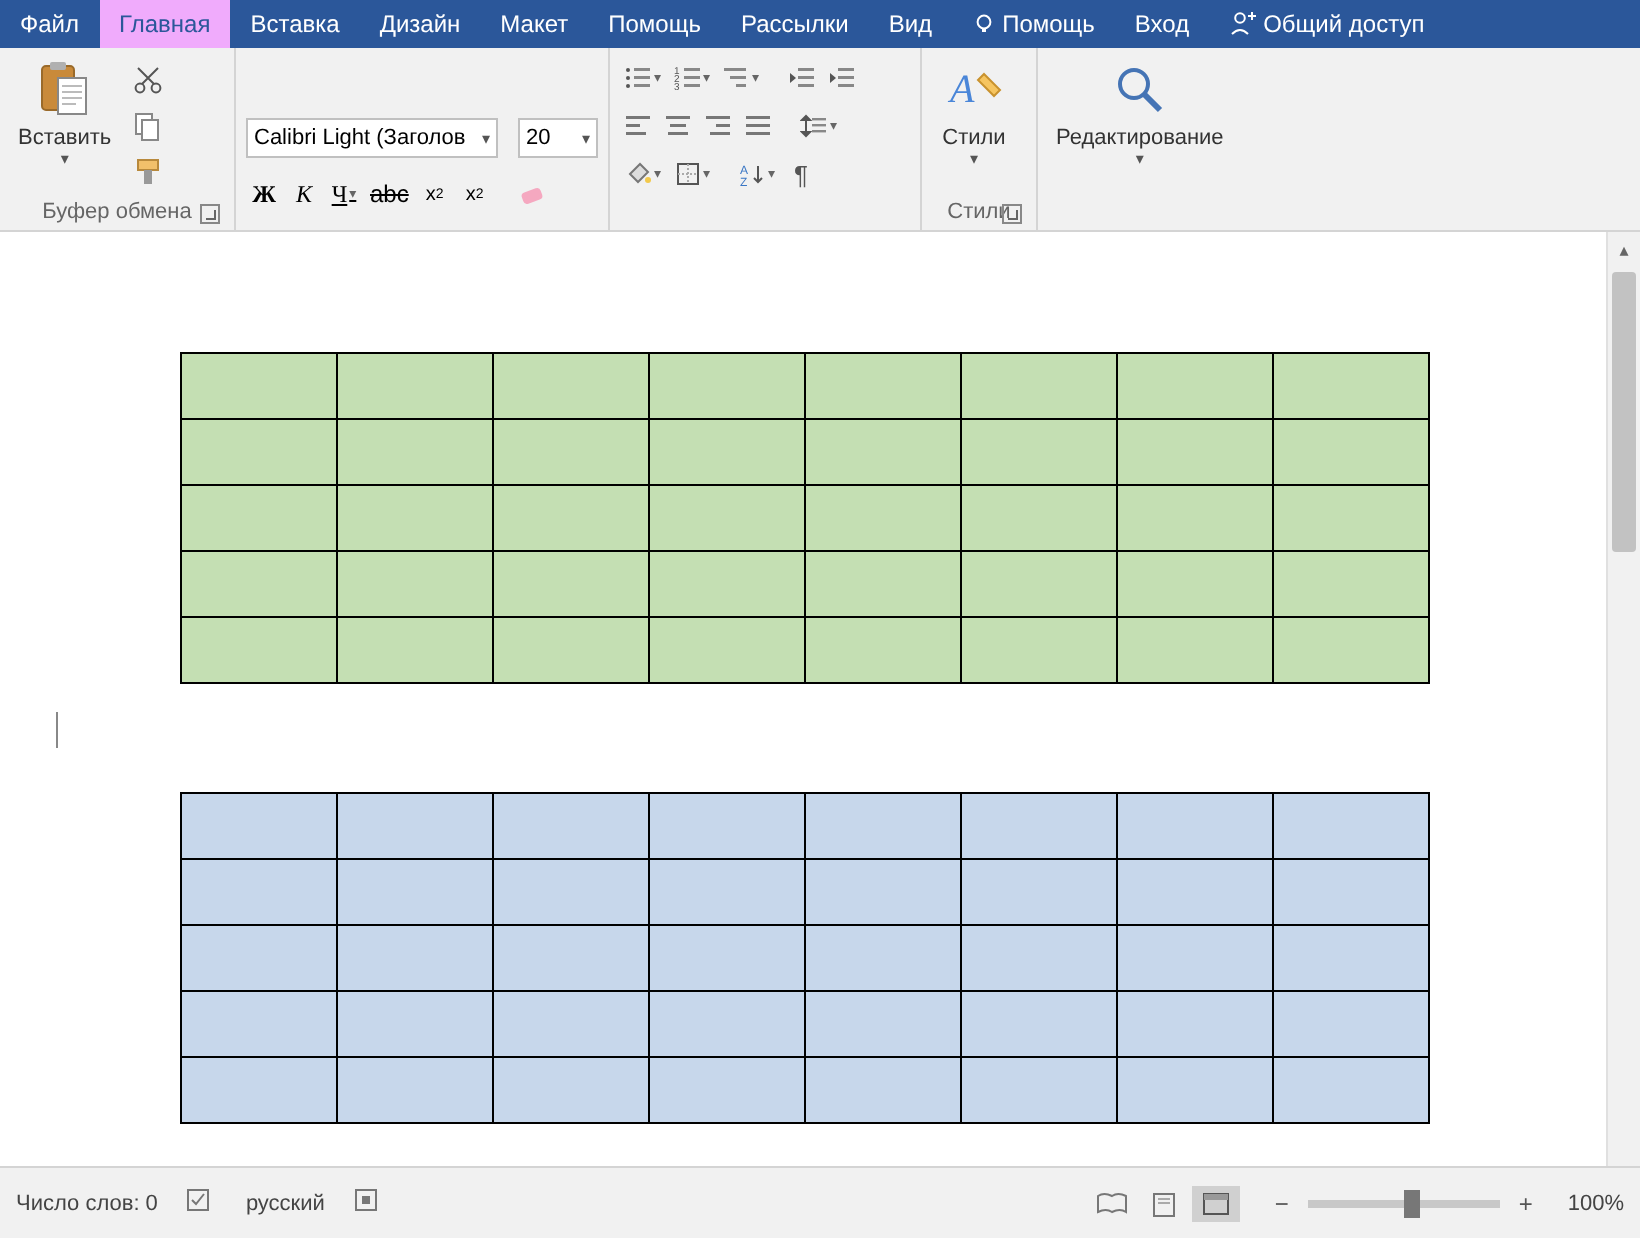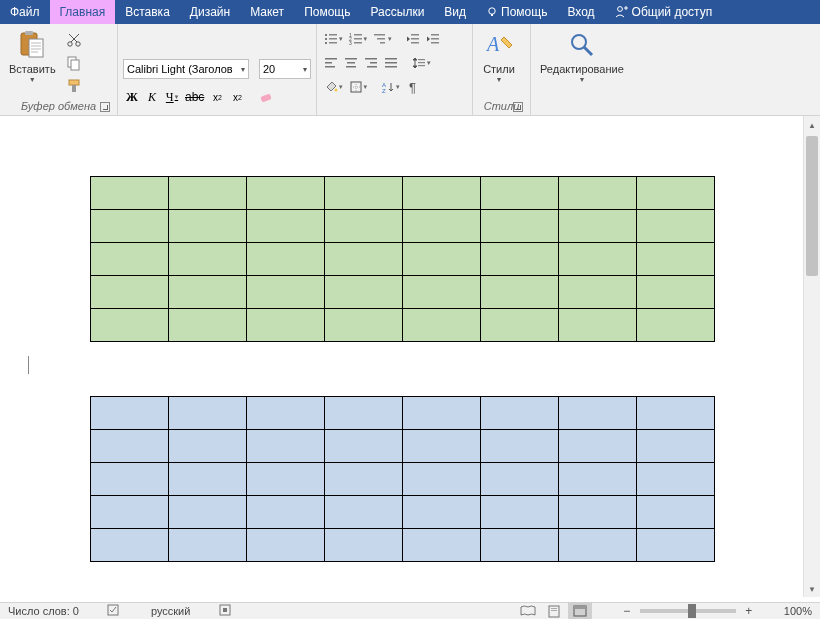--- a/index.html
+++ b/index.html
@@ -9,21 +9,21 @@
 .tab-bar { background: #2b579a; height: 24px; display: flex; align-items: stretch; color: #fff; }
 .tab { padding: 0 10px; display: flex; align-items: center; font-size: 12px; cursor: pointer; white-space: nowrap; }
 .tab.active { background: #f0abfc; color: #2b579a; }
 .tab.help-tab svg, .tab.share-tab svg { margin-right: 3px; }
 .share-tab { padding-right: 12px; }
 
 
 .ribbon { background: #f1f1f1; border-bottom: 1px solid #d4d4d4; height: 92px; display: flex; }
 .group { border-right: 1px solid #d4d4d4; padding: 3px 5px 0 5px; display: flex; flex-direction: column; }
 .group-body { flex: 1; display: flex; gap: 4px; }
-.group-label { text-align: center; font-size: 11px; color: #666; padding: 2px 0 3px 0; position: relative; font-style: italic; }
+.group-label { text-align: center; font-size: 11px; color: #666; padding: 2px 0 3px 0; position: relative; }
 .group-label .dlg { position: absolute; right: 2px; bottom: 3px; width: 10px; height: 10px; border: 1px solid #888; }
 .group-label .dlg::after { content: ""; position: absolute; right: 1px; bottom: 1px; width: 4px; height: 4px; border-right: 1px solid #666; border-bottom: 1px solid #666; }
 
 .big-btn { display: flex; flex-direction: column; align-items: center; justify-content: flex-start; padding: 2px 4px; cursor: pointer; min-width: 42px; }
 .big-btn .icon-box { width: 32px; height: 32px; display: flex; align-items: center; justify-content: center; }
 .big-btn .lbl { font-size: 11px; color: #333; margin-top: 2px; text-align: left; line-height: 12px; }
 .big-btn .drop { font-size: 8px; color: #555; }
 
 .small-col { display: flex; flex-direction: column; gap: 3px; justify-content: center; }
 .small-btn { width: 20px; height: 20px; display: flex; align-items: center; justify-content: center; cursor: pointer; }
@@ -47,21 +47,21 @@
 
 .page { position: absolute; left: 10px; top: 0; right: 20px; bottom: 0; background: #fff; }
 
 .tbl { position: absolute; border-collapse: collapse; }
 .tbl td { border: 1px solid #000; width: 78px; height: 33px; }
 .tbl.green td { background: #c4dfb3; }
 .tbl.blue td { background: #c7d7eb; }
 .cursor-caret { position: absolute; width: 1px; height: 18px; background: #888; }
 
 
-.status-bar { position: absolute; bottom: 0; left: 0; right: 0; height: 17px; background: #f1f1f1; border-top: 1px solid #d4d4d4; display: flex; align-items: center; padding: 0 8px; font-size: 11px; color: #444; gap: 28px; }
+.status-bar { position: absolute; bottom: 0; left: 0; right: 0; height: 36px; background: #f1f1f1; border-top: 1px solid #d4d4d4; display: flex; align-items: center; padding: 0 8px; font-size: 11px; color: #444; gap: 14px; }
 .status-bar .spacer { flex: 1; }
 .view-btns { display: flex; gap: 2px; }
 .view-btn { width: 24px; height: 18px; display: flex; align-items: center; justify-content: center; cursor: pointer; }
 .view-btn.active { background: #d0d0d0; }
 .zoom-slider { display: flex; align-items: center; gap: 6px; }
 .zoom-track { width: 96px; height: 4px; background: #c8c8c8; position: relative; display: flex; align-items: center; }
 .zoom-thumb { position: absolute; left: 48px; width: 8px; height: 14px; background: #777; }
 .zoom-btn { width: 14px; height: 14px; display: flex; align-items: center; justify-content: center; cursor: pointer; font-size: 12px; color: #555; }
 </style>
 </head>
@@ -135,21 +135,21 @@
     <div class="group-label"><span>Буфер обмена</span><span class="dlg"></span></div>
   </div>
 
   <div class="group" style="min-width:186px">
     <div class="group-body" style="flex-direction:column;gap:4px;">
       <div class="font-row">
         <div class="combo" style="width:126px">
             <span class="txt">Calibri Light (Заголов</span>
             <span class="arrow">▾</span>
           </div>
-        <div class="combo" style="width:52px">
+        <div class="combo" style="width:40px">
             <span class="txt">20</span>
             <span class="arrow">▾</span>
           </div>
       </div>
       <div class="fmt-row">
         <div class="fmt-btn" style="font-weight:bold;font-family:serif">Ж</div>
         <div class="fmt-btn" style="font-style:italic;font-family:serif">К</div>
         <div class="fmt-btn drop" style="text-decoration:underline;font-family:serif">Ч</div>
         <div class="fmt-btn" style="font-size:12px">
             <span style="text-decoration:line-through">abc</span>

